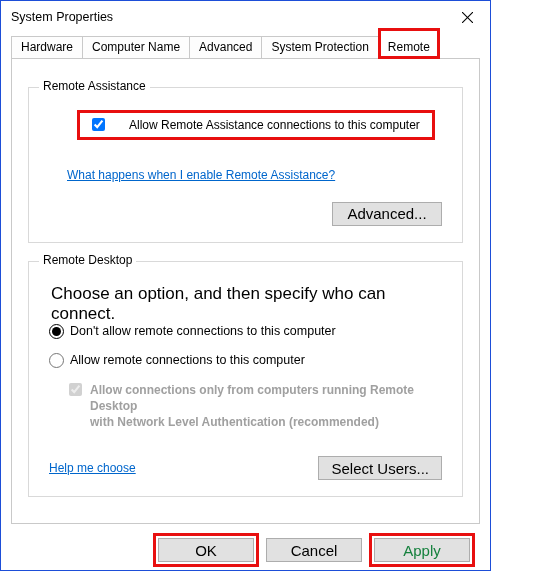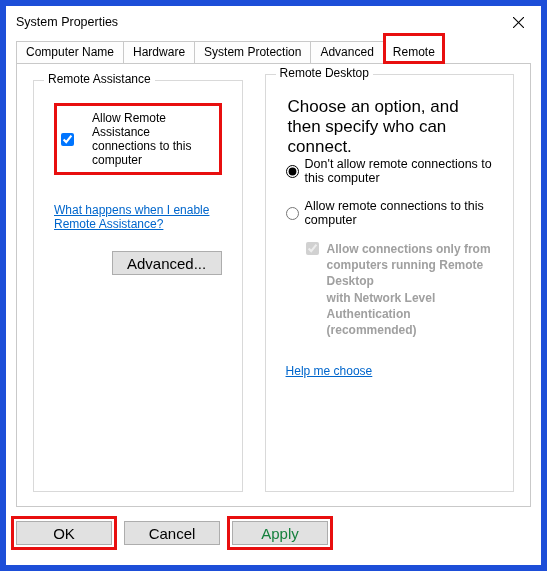--- a/index.html
+++ b/index.html
@@ -6,21 +6,21 @@
   body {
     margin: 0;
     font-family: "Segoe UI", Tahoma, sans-serif;
     font-size: 12px;
     background: #fff;
     color: #000;
     width: 547px;
     height: 571px;
     overflow: hidden;
   }
-  .window { width: 547px; height: 571px; border: 6px solid #1d4ed8; display:flex; flex-direction:column; background:#fff;}
+  .window { width: 491px; height: 571px; border: 1px solid #1d4ed8; display:flex; flex-direction:column; background:#fff;}
   .titlebar {
     display: flex; align-items: center; justify-content: space-between;
     height: 32px; padding: 0 0 0 10px;
   }
   .title { font-size: 12.5px; }
   .close-btn { width: 46px; height: 32px; display:flex; align-items:center; justify-content:center; cursor:pointer;}
   .close-btn svg { width:11px; height:11px; }
   .client { flex:1; padding: 2px 10px 0 10px; display:flex; flex-direction:column;}
   .tabstrip { display:flex; align-items:flex-end; height:24px; position:relative; z-index:2;}
   .tab {
@@ -31,80 +31,80 @@
     margin-right: -1px;
     font-size: 12px;
     cursor:pointer;
     position:relative;
   }
   .tab:not(.active){ background:#fdfdfd; border-bottom:1px solid #c9c9c9; }
   .tab.active { background:#fff; z-index:3; border-bottom:1px solid #fff;}
   .tab.remote-hi { border:3px solid #e80f0f; padding:9px 7px 2px 7px;}
   .page-border {
     border:1px solid #c9c9c9; flex:1; margin-top:-1px; padding:10px 14px 14px 14px;
-    display:flex; flex-direction:row; gap:18px;
+    display:flex; flex-direction:column; gap:18px;justify-content:center;
   }
   .group { border:1px solid #d9d9d9; position:relative; padding:20px 20px 16px 20px;}
   .group-legend { position:absolute; top:-9px; left:10px; background:#fff; padding:0 4px; font-size:12px;}
-  .hi-red { border:3px solid #e80f0f; padding:5px 4px; display:inline-flex; align-items:center; gap:18px;}
+  .hi-red { border:3px solid #e80f0f; padding:5px 12px; display:inline-flex; align-items:center; gap:24px;margin-left:28px;}
   .hi-red-btn { position:relative; }
   .hi-red-outline { position:absolute; inset:-5px; border:3px solid #e80f0f; pointer-events:none;}
   input[type=checkbox]{ width:13px; height:13px; margin:0;}
   input[type=radio]{ width:15px; height:15px; margin:0 6px 0 0; accent-color:#000;}
   .radio-row{ display:flex; align-items:center; margin-bottom:14px; font-size:12.5px;}
   .link { color:#0066cc; text-decoration:underline; cursor:pointer; display:inline-block; }
   .adv-row { display:flex; justify-content:flex-end; margin-top:20px;}
   .btn {
     min-width:96px; height:24px; background:#e1e1e1; border:1px solid #adadad;
     font-family:Liberation Sans, sans-serif; font-size:15px; cursor:pointer; padding:0 12px;
   }
   .btn:disabled, .btn.disabled { color:#15803d; cursor:default;}
   .sub-check { display:flex; gap:8px; margin-left:20px; color:#a0a0a0; align-items:flex-start;}
   .sub-check input { margin-top:1px;}
   .sub-lines { line-height:1.35; font-size:12px;font-weight:bold;}
   .footer-row { display:flex; justify-content:space-between; align-items:center; margin-top:auto; padding-top:26px;}
-  .dialog-buttons { display:flex; gap:12px; padding:14px 10px 20px 0;}
+  .dialog-buttons { display:flex; justify-content:flex-end; gap:12px; padding:14px 10px 8px 0;}
   .rel { position:relative; display:inline-block;}
   .intro { margin:2px 0 0 2px; font-size:17px;}
 </style>
 </head>
 <body>
 
 <div class="window">
 
   <div class="titlebar">
     <span class="title">System Properties</span>
     <div class="close-btn">
       <svg viewBox="0 0 10 10">
         <line x1="0" y1="0" x2="10" y2="10" stroke="#000" stroke-width="1"></line>
         <line x1="10" y1="0" x2="0" y2="10" stroke="#000" stroke-width="1"></line>
       </svg>
     </div>
   </div>
 
   <div class="client">
     <div class="tabstrip">
+      <div class="tab">Hardware</div>
       <div class="tab">Computer Name</div>
-      <div class="tab">Hardware</div>
+      <div class="tab">Advanced</div>
       <div class="tab">System Protection</div>
-      <div class="tab">Advanced</div>
       <div class="tab active remote-hi">Remote</div>
     </div>
 
     <div class="page-border">
 
       <fieldset class="group" style="margin-top:6px;">
         <span class="group-legend">Remote Assistance</span>
 
         <div class="hi-red" style="margin-top:2px;">
           <input type="checkbox" checked="" style="">
           <span>Allow Remote Assistance connections to this computer</span>
         </div>
 
-        <div style="margin-top:28px;">
+        <div style="margin-top:28px;margin-left:18px;">
           <span class="link">What happens when I enable Remote Assistance?</span>
         </div>
 
         <div class="adv-row">
           <button class="btn" style="min-width:110px;">Advanced...</button>
         </div>
       </fieldset>
 
       <fieldset class="group">
         <span class="group-legend">Remote Desktop</span>
@@ -124,20 +124,21 @@
         <div class="sub-check">
           <input type="checkbox" checked="" disabled="" style="">
           <div class="sub-lines">
             <div>Allow connections only from computers running Remote Desktop</div>
             <div>with Network Level Authentication (recommended)</div>
           </div>
         </div>
 
         <div class="footer-row">
           <span class="link">Help me choose</span>
+          <button class="btn" style="min-width:120px;">Select Users...</button>
         </div>
       </fieldset>
 
     </div>
 
     <div class="dialog-buttons">
       <span class="rel hi-red-btn">
         <button class="btn">OK</button>
         <span class="hi-red-outline"></span>
       </span>

